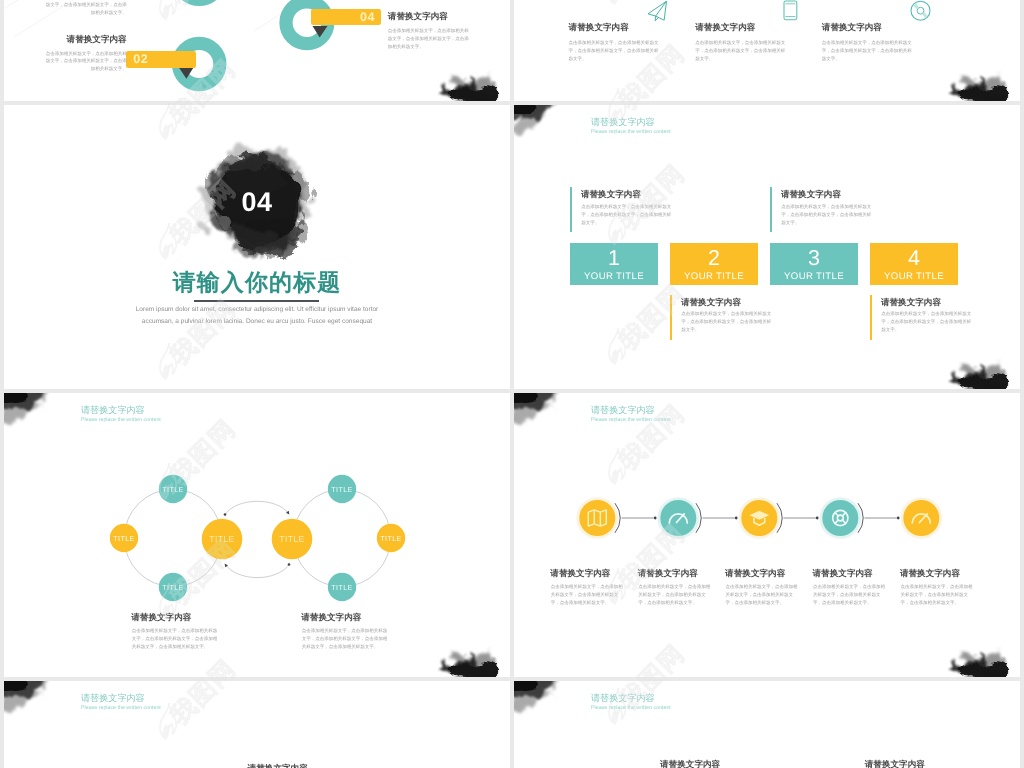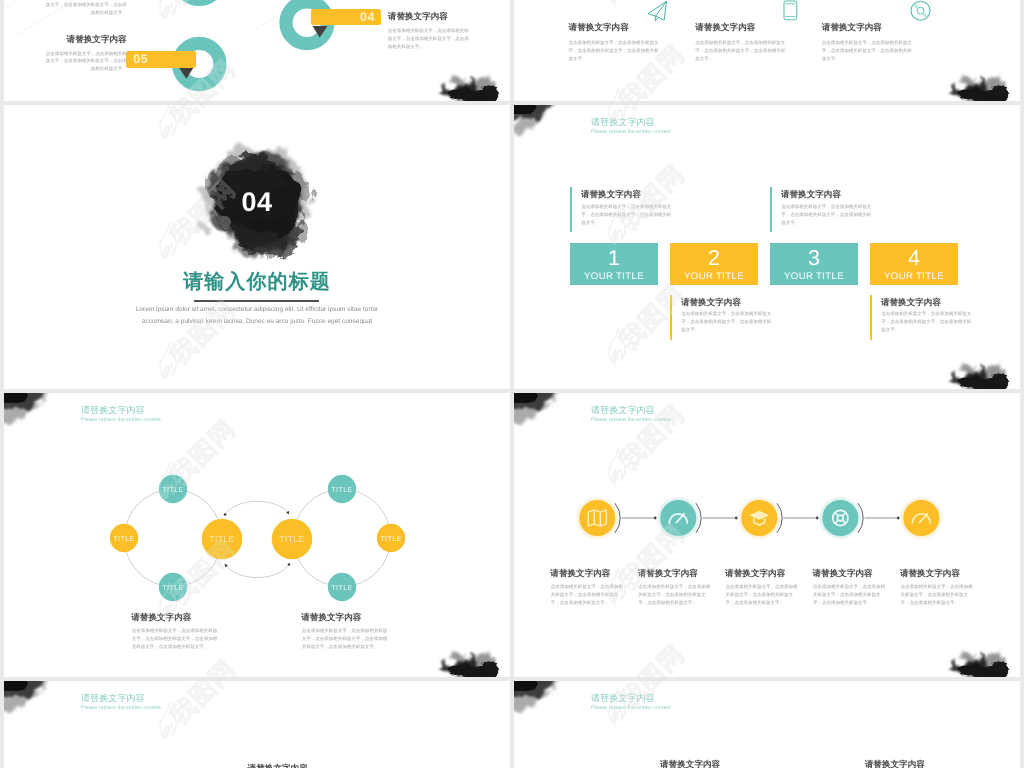--- a/index.html
+++ b/index.html
@@ -43,21 +43,21 @@
   .tealbar{background:#6cc5bd;}
   .orangebar{background:#fcbe26;}
   .fb-cap .cn-h{position:absolute;left:10.6px;top:2px;}
   .fb-cap .cn-b{position:absolute;left:11px;top:15.5px;width:91.5px;line-height:8.2px;}
 
   
   .sd-ink{position:absolute;left:176px;top:19px;}
   .sd-num{position:absolute;left:0;top:82px;width:506px;text-align:center;
           font-size:27px;font-weight:700;color:#fff;line-height:30px;letter-spacing:.5px;}
   .sd-title{position:absolute;left:0;top:165px;width:506px;text-align:center;
-            font-size:20px;font-weight:700;color:#2f9287;letter-spacing:1.1px;line-height:24px;}
+            font-size:23px;font-weight:700;color:#2f9287;letter-spacing:1.1px;line-height:24px;}
   .sd-rule{position:absolute;left:190px;top:195px;width:125px;height:1.7px;background:#4d5155;}
   .sd-sub{position:absolute;left:130px;top:199px;width:246px;text-align:center;
           font-size:6.55px;color:#8d8d8d;line-height:11.6px;letter-spacing:0;}
 
   
   .loops{position:absolute;left:0;top:0;}
   .nlab{font-size:7.2px;fill:#eafaf7;text-anchor:middle;letter-spacing:.4px;
         font-family:"Liberation Sans",sans-serif;}
   .nlabbig{font-size:8.6px;fill:#fde9a9;text-anchor:middle;letter-spacing:.4px;
            font-family:"Liberation Sans",sans-serif;}
@@ -177,21 +177,21 @@
         <g filter="url(#ink4)" fill="#141414" opacity="0.98">
               <ellipse cx="44" cy="34" rx="24" ry="8"></ellipse>
             </g>
       </svg>
     </div>
 
     <div class="dn-bar" style="left:306.5px;top:191.9px">
       <span class="dn-num right">04</span>
     </div>
     <div class="dn-bar" style="left:121.7px;top:234.2px">
-      <span class="dn-num left">05</span>
+      <span class="dn-num left">02</span>
     </div>
 
     <div class="dn-txt rightcol">
       <div class="cn-h">请替换文字内容</div>
       <div class="cn-b">点击添加相关标题文字，点击添加相关标题文字，点击添加相关标题文字，点击添加相关标题文字。</div>
     </div>
     <div class="dn-txt leftcol">
       <div class="cn-h">请替换文字内容</div>
       <div class="cn-b">点击添加相关标题文字，点击添加相关标题文字，点击添加相关标题文字，点击添加相关标题文字。</div>
     </div>

